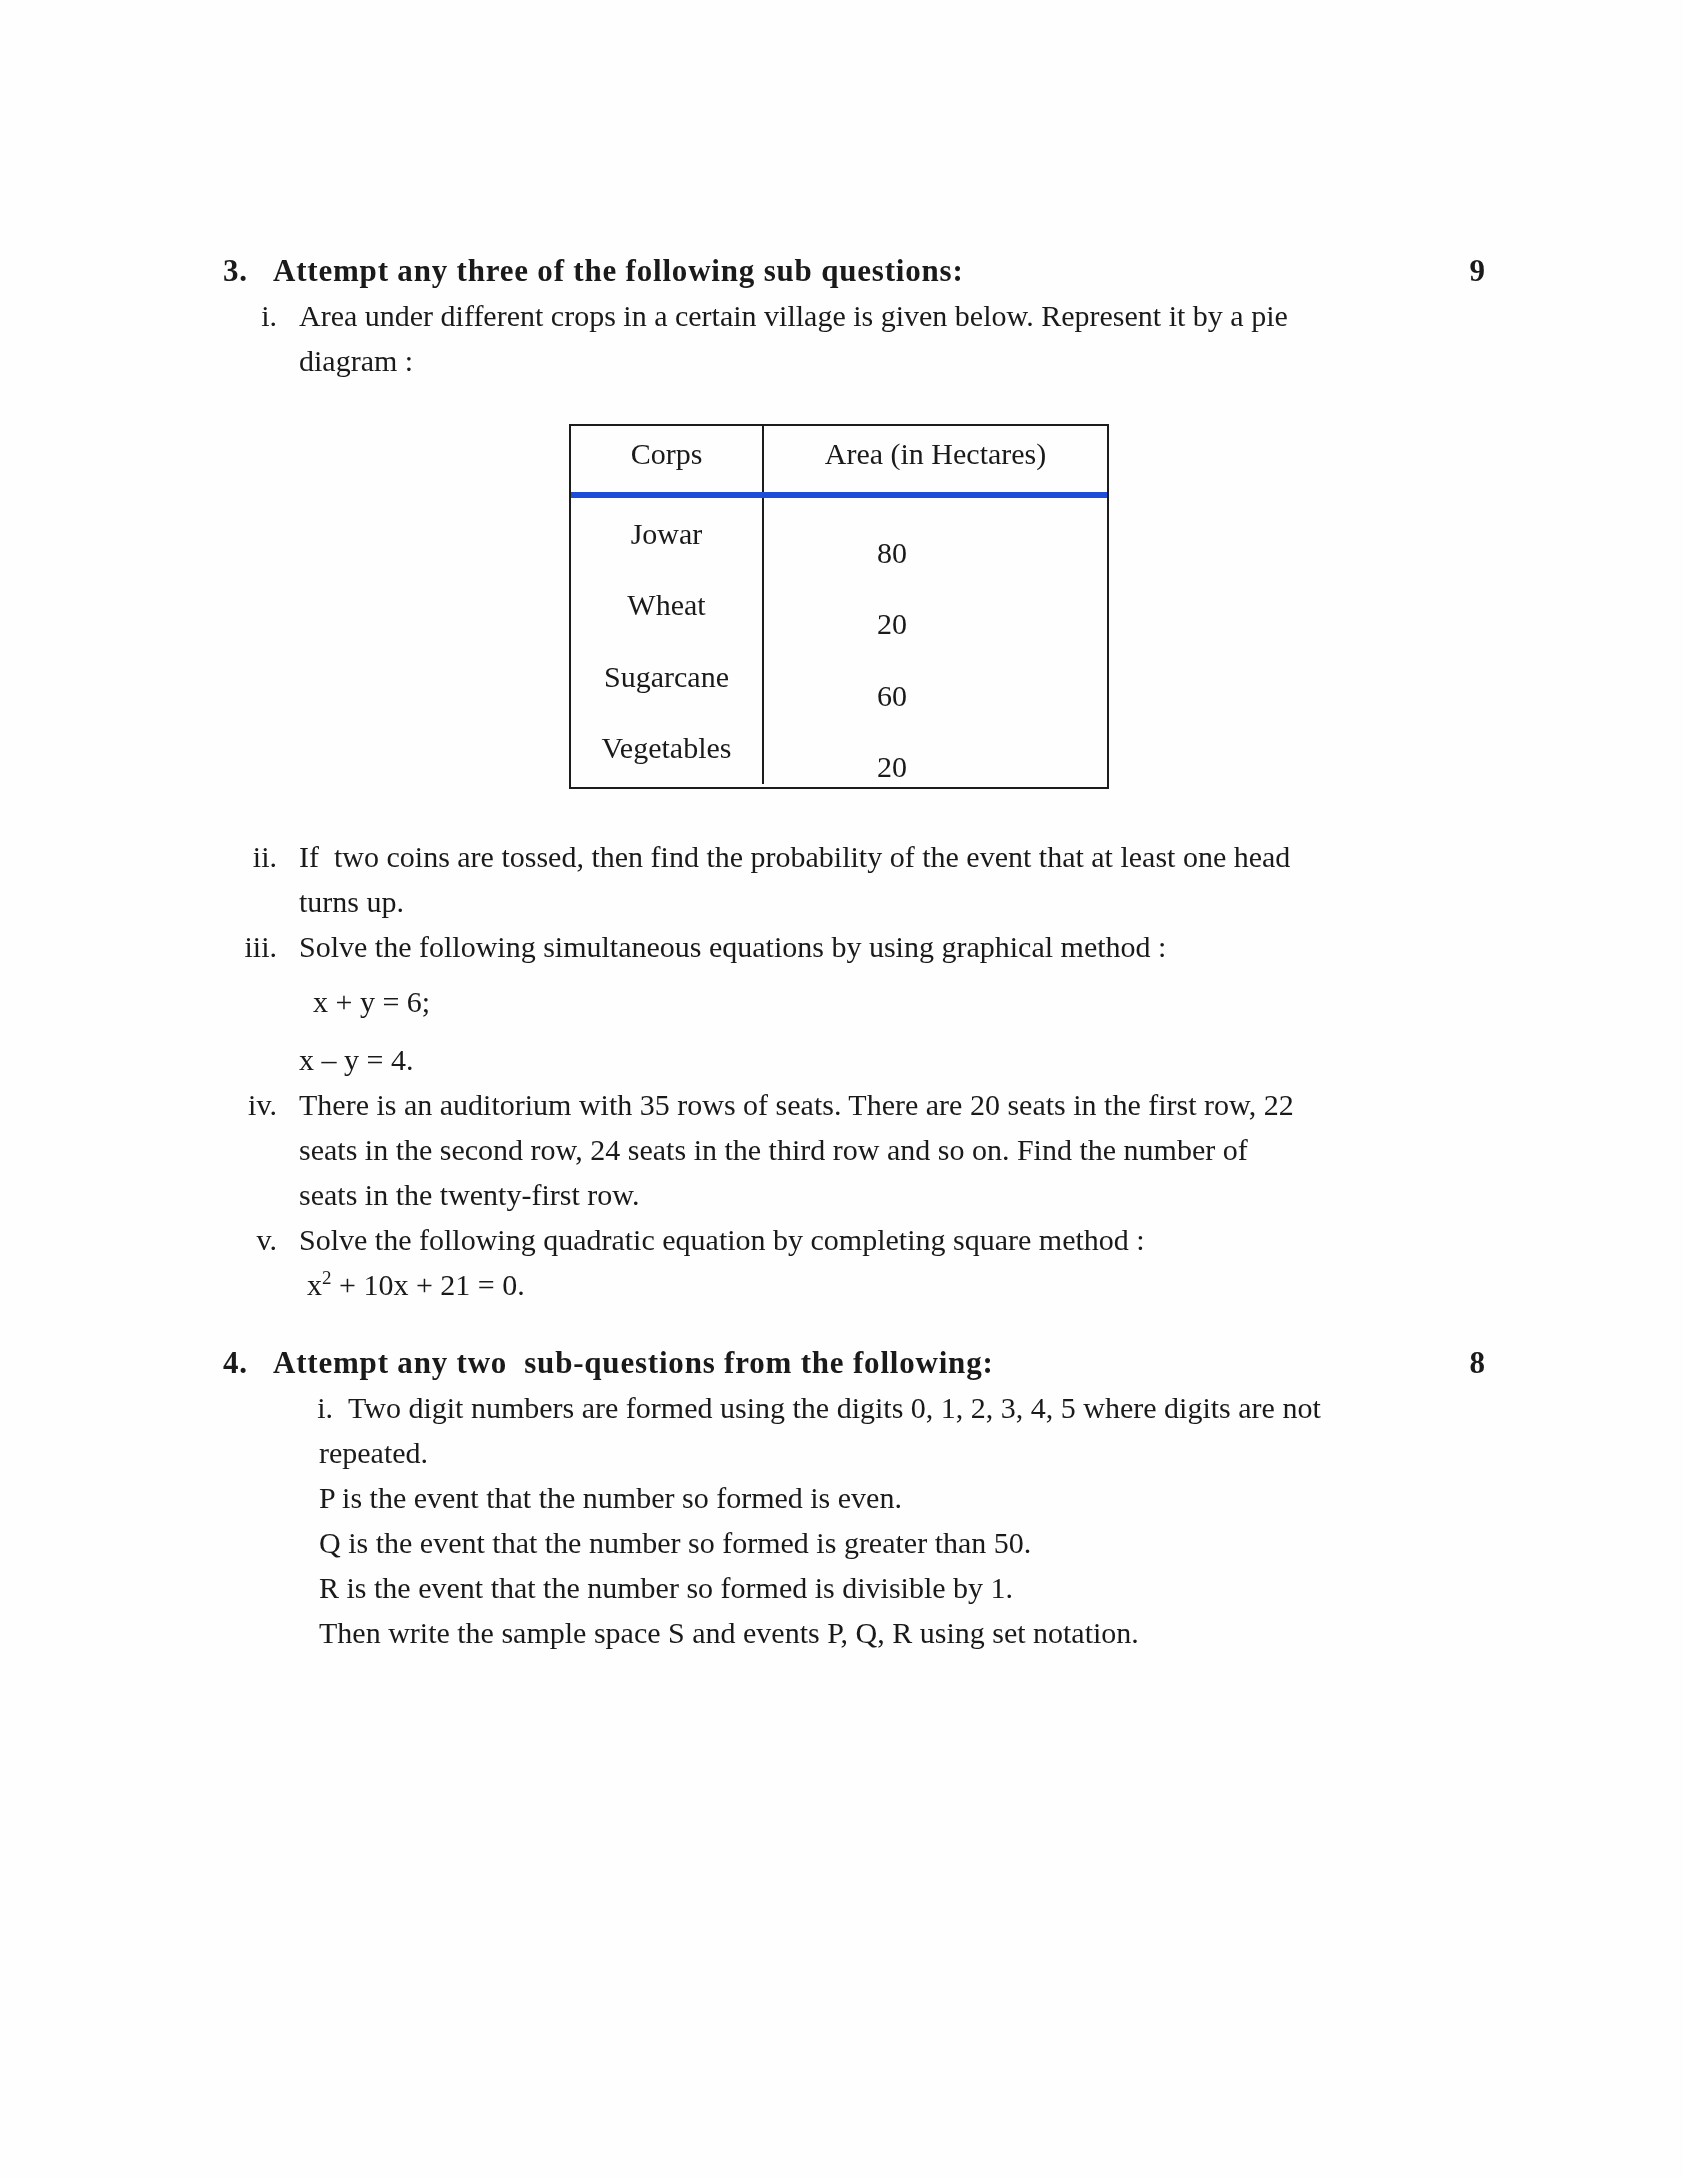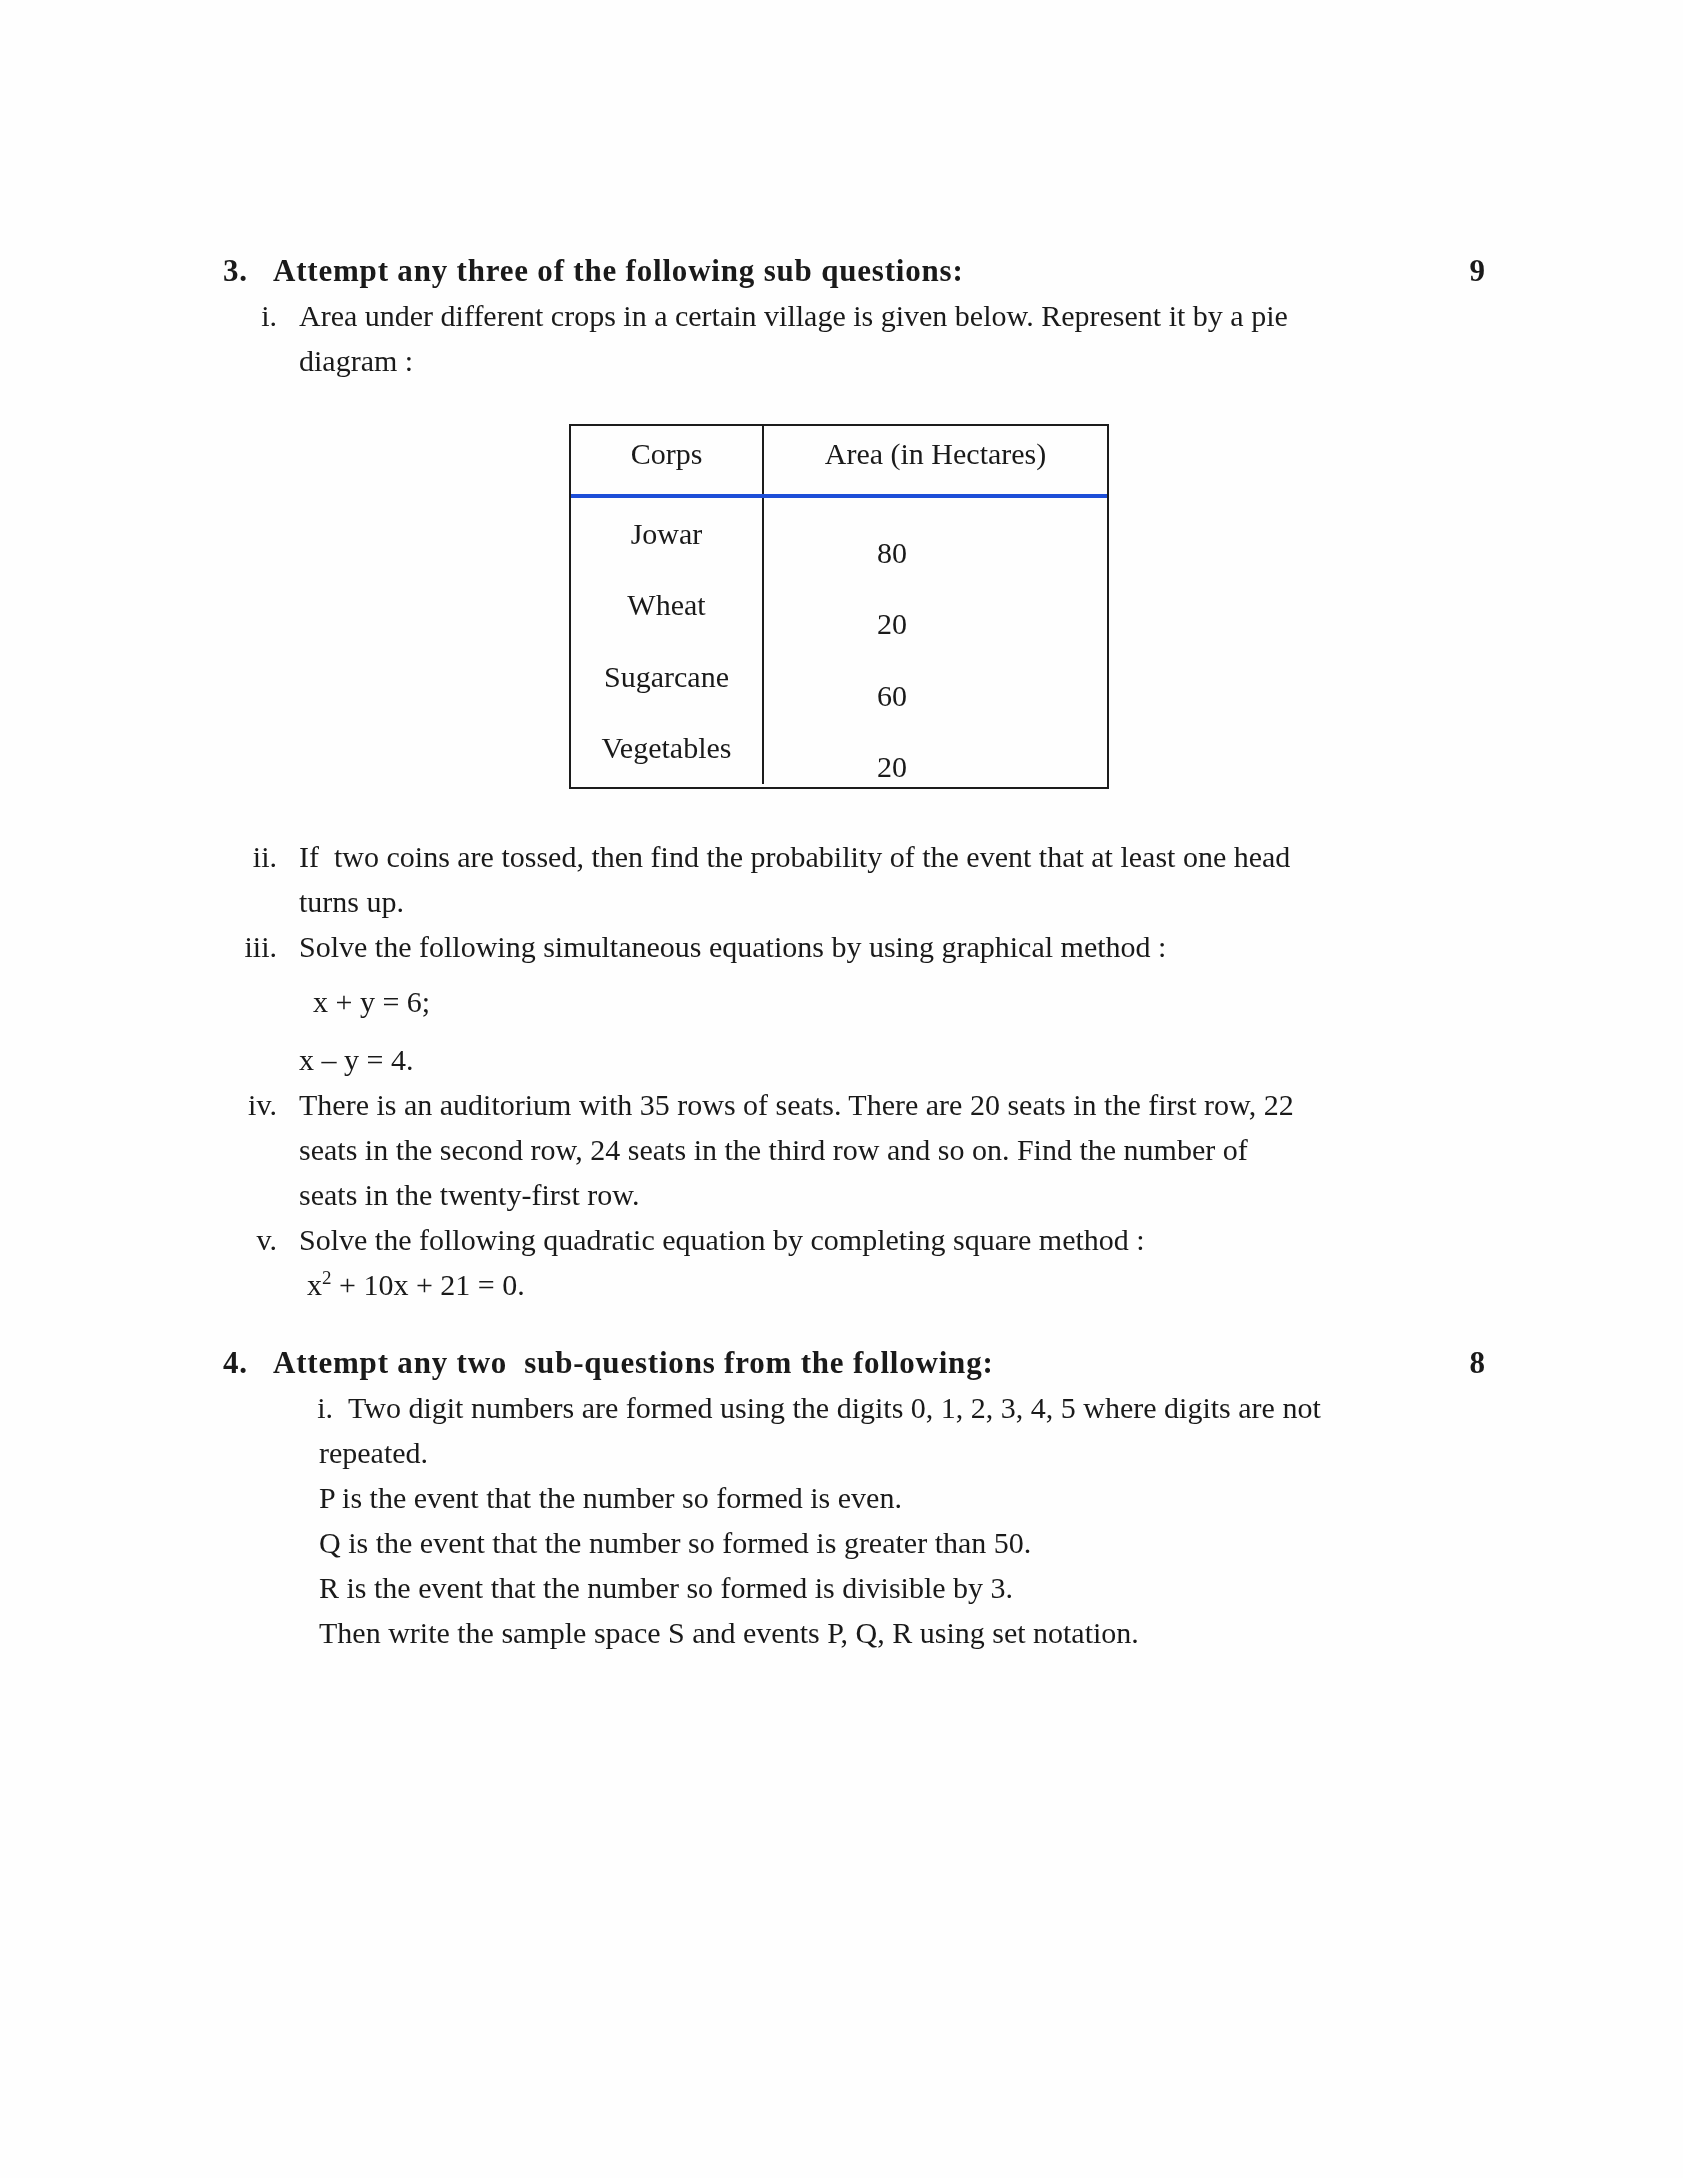--- a/index.html
+++ b/index.html
@@ -42,21 +42,21 @@
   .q4cont  { padding-left:319px; }
 
   
   .ctable {
     position:absolute; left:569px; top:424px;
     width:540px; height:365px;
     border:2px solid #1c1c1c;
     box-sizing:border-box;
     background:#fefefe;
   }
-  .thead { display:flex; height:72px; border-bottom:4px solid #1d4ed8; box-sizing:border-box; }
+  .thead { display:flex; height:72px; border-bottom:6px solid #1d4ed8; box-sizing:border-box; }
   .th {
     display:flex; justify-content:center; align-items:flex-start;
     padding-top:5px; line-height:45px; box-sizing:border-box;
   }
   .tcol1 { width:193px; border-right:2px solid #1c1c1c; box-sizing:border-box; }
   .tcol2 { flex:1; }
   .tbody { display:flex; height:286px;gap:37px; }
   .bcol { display:flex; flex-direction:column; }
   .tcell { flex:1; display:flex; align-items:center; justify-content:center; }
   .numcell { padding-right:124px;align-items:flex-end; }
@@ -176,21 +176,21 @@
     <div class="line q4cont">
       <span data-bind="q4.item_i.line2">repeated.</span>
     </div>
     <div class="line q4cont">
       <span data-bind="q4.item_i.line3">P is the event that the number so formed is even.</span>
     </div>
     <div class="line q4cont">
       <span data-bind="q4.item_i.line4">Q is the event that the number so formed is greater than 50.</span>
     </div>
     <div class="line q4cont">
-      <span data-bind="q4.item_i.line5">R is the event that the number so formed is divisible by 3.</span>
+      <span data-bind="q4.item_i.line5">R is the event that the number so formed is divisible by 1.</span>
     </div>
     <div class="line q4cont">
       <span data-bind="q4.item_i.line6">Then write the sample space S and events P, Q, R using set notation.</span>
     </div>
   </section>
 
 </div>
 
 
 </body></html>

